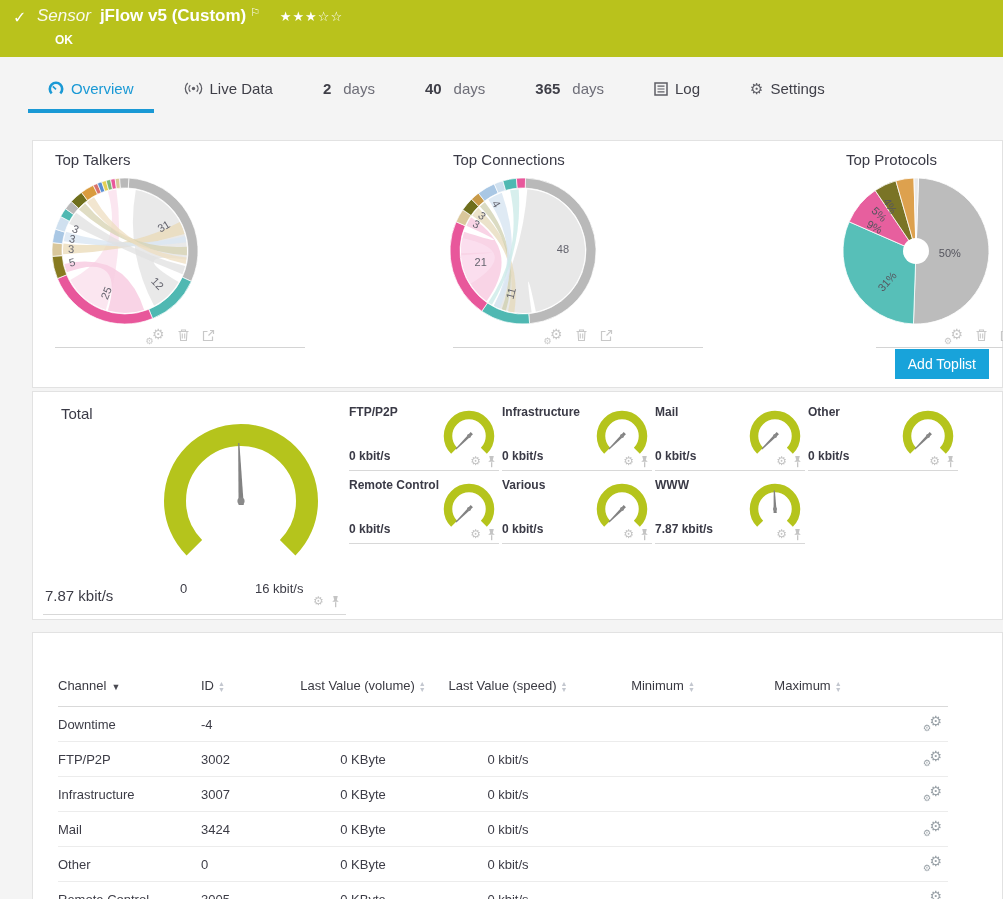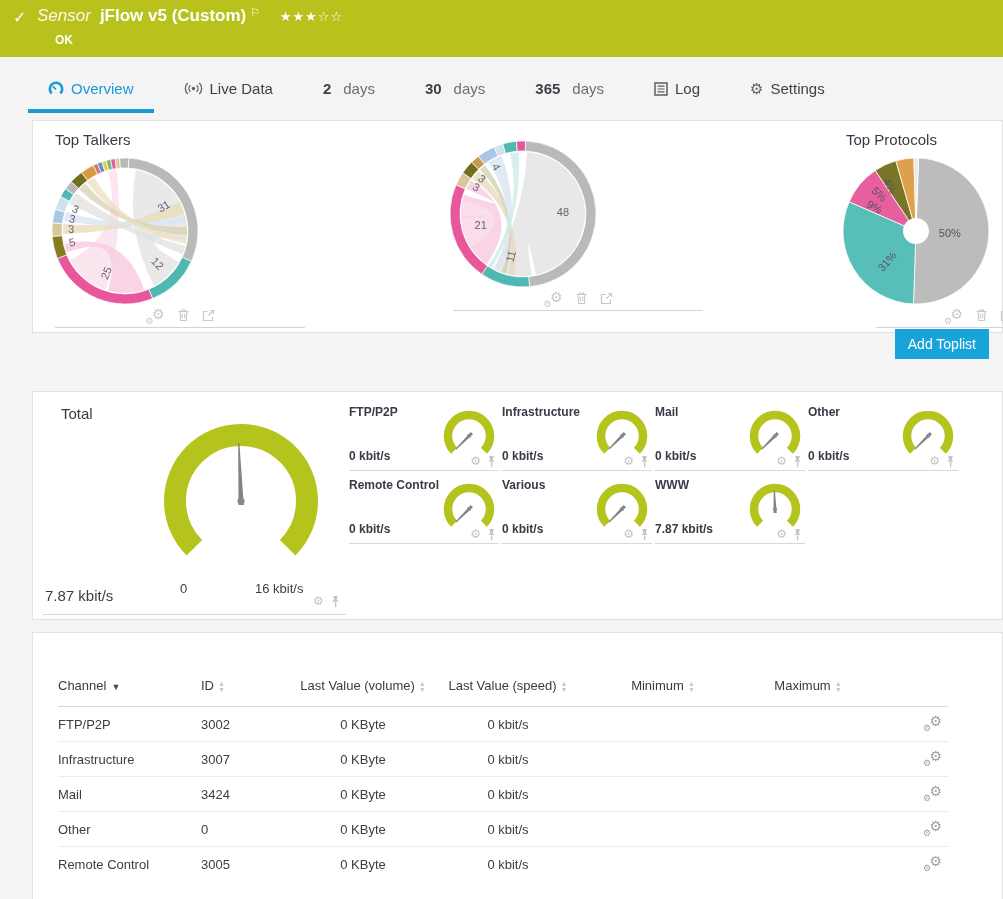--- a/index.html
+++ b/index.html
@@ -23,21 +23,21 @@
     padding:0 0 16px 0; margin-right:50px; cursor:pointer; white-space:nowrap; }
   .tab .ticon { color:#5d5d64; display:inline-flex; }
   .tab.active { color:#1a99d5; border-bottom:4px solid #1a99d5; padding:0 20px 12px 20px; margin-left:-20px; margin-right:30px; }
   .tab.active .ticon { color:#1a99d5; }
   .tab .strong { font-weight:bold; }
   .tab .rest { color:#6e6e78; margin-left:5px; }
   .tab .gearchar { font-size:15px; line-height:15px; }
 
   
   .card { position:absolute; left:32px; width:971px; background:#fff; border:1px solid #e2e2e2; }
-  #card-toplists { top:120px; height:213px; }
+  #card-toplists { top:140px; height:248px; }
   #card-gauges   { top:391px; height:229px; }
   #card-table    { top:632px; height:343px; }
 
   
   .tl { position:absolute; top:10px; }
   #tl0 { left:22px;  width:272px; }
   #tl1 { left:420px; width:272px; }
   #tl2 { left:813px; width:158px; }
   .tl-title { font-size:15px; color:#3a3a46; }
   .tl-chart { width:150px; height:150px; margin:8px 0 0 -5px; cursor:pointer; }
@@ -112,21 +112,21 @@
           <path d="M6.3 3.3a4.6 4.6 0 0 0 0 6.4 M12.7 3.3a4.6 4.6 0 0 1 0 6.4 M3.7 1a7.6 7.6 0 0 0 0 11 M15.3 1a7.6 7.6 0 0 1 0 11" stroke="currentColor" stroke-width="1.3" fill="none"></path>
         </svg>
       </span>
       <span>Live Data</span>
     </div>
     <div class="tab">
       <span class="strong">2</span>
       <span class="rest">days</span>
     </div>
     <div class="tab">
-      <span class="strong">30</span>
+      <span class="strong">40</span>
       <span class="rest">days</span>
     </div>
     <div class="tab">
       <span class="strong">365</span>
       <span class="rest">days</span>
     </div>
     <div class="tab">
       <span class="ticon">
         <svg width="14" height="14" viewBox="0 0 14 14">
           <rect x="1" y="1" width="12" height="12" fill="none" stroke="currentColor" stroke-width="1.5"></rect>
@@ -192,20 +192,21 @@
         <span class="icon-btn">
           <svg width="13" height="13" viewBox="0 0 13 13" fill="none" stroke="currentColor" stroke-width="1.2">
             <path d="M5.5 2.5h-4v9h9v-4"></path>
             <path d="M8 1.5h3.5V5M11.3 1.7L6.5 6.5"></path>
           </svg>
         </span>
       </div>
     <div class="tl-hr"></div>
   </div>
   <div class="tl" id="tl1">
+    <div class="tl-title">Top Connections</div>
     <div class="tl-chart"><svg viewBox="0 0 150 150" width="150" height="150">
           <path d="M79.32 13.15 A62 62 0 0 1 87.89 135.65 Q75 75 83.63 136.40 A62 62 0 0 1 45.89 129.74 Q75 75 79.32 13.15 Z" fill="#e4e4e4" fill-opacity="0.85"></path>
           <path d="M38.56 125.16 A62 62 0 0 1 16.03 55.84 Q75 75 18.36 49.78 A62 62 0 0 1 23.00 41.23 Q75 75 38.56 125.16 Z" fill="#f8cde2" fill-opacity="0.85"></path>
           <path d="M22.42 107.85 A62 62 0 0 1 13.15 79.32 Q75 75 13.04 77.16 A62 62 0 0 1 14.35 62.11 Q75 75 22.42 107.85 Z" fill="#fbdfee" fill-opacity="0.9"></path>
           <path d="M24.21 39.44 A62 62 0 0 1 30.40 31.93 Q75 75 66.37 136.40 A62 62 0 0 1 60.00 135.16 Q75 75 24.21 39.44 Z" fill="#e6d9b9" fill-opacity="0.75"></path>
           <path d="M31.93 30.40 A62 62 0 0 1 36.83 26.14 Q75 75 57.91 134.60 A62 62 0 0 1 53.79 133.26 Q75 75 31.93 30.40 Z" fill="#cfcfae" fill-opacity="0.75"></path>
           <path d="M40.33 23.60 A62 62 0 0 1 53.79 16.74 Q75 75 51.77 132.49 A62 62 0 0 1 45.89 129.74 Q75 75 40.33 23.60 Z" fill="#d9e6f2" fill-opacity="0.85"></path>
           <path d="M62.11 14.35 A62 62 0 0 1 70.68 13.15 Q75 75 44.00 128.69 A62 62 0 0 1 40.33 126.40 Q75 75 62.11 14.35 Z" fill="#cdebe9" fill-opacity="0.8"></path>
           <path d="M77.55 2.04 A73 73 0 0 1 81.62 147.70 L80.71 137.74 A63 63 0 0 0 77.20 12.04 Z" fill="#b9b9b9" stroke="#fff" stroke-width="0.7"></path>
           <text transform="translate(114.98440460161417 73.88313445105724) rotate(0.0)" text-anchor="middle" dominant-baseline="middle" font-size="11" fill="#64646e">48</text>
@@ -470,20 +471,29 @@
             </span></th>
           <th class="c">Maximum<span class="sorter">
               <span>▲</span>
               <span>▼</span>
             </span></th>
           <th></th>
         </tr>
       </thead>
     <tbody id="tbody">
         <tr>
+          <td>Downtime</td>
+          <td>-4</td>
+          <td class="c"></td>
+          <td class="c"></td>
+          <td class="c"></td>
+          <td class="c"></td>
+          <td class="r"><span class="rowgear"><span class="gd"><span class="g1">⚙</span><span class="g2">⚙</span></span></span></td>
+        </tr>
+        <tr>
           <td>FTP/P2P</td>
           <td>3002</td>
           <td class="c">0 KByte</td>
           <td class="c">0 kbit/s</td>
           <td class="c"></td>
           <td class="c"></td>
           <td class="r"><span class="rowgear"><span class="gd"><span class="g1">⚙</span><span class="g2">⚙</span></span></span></td>
         </tr>
         <tr>
           <td>Infrastructure</td>

